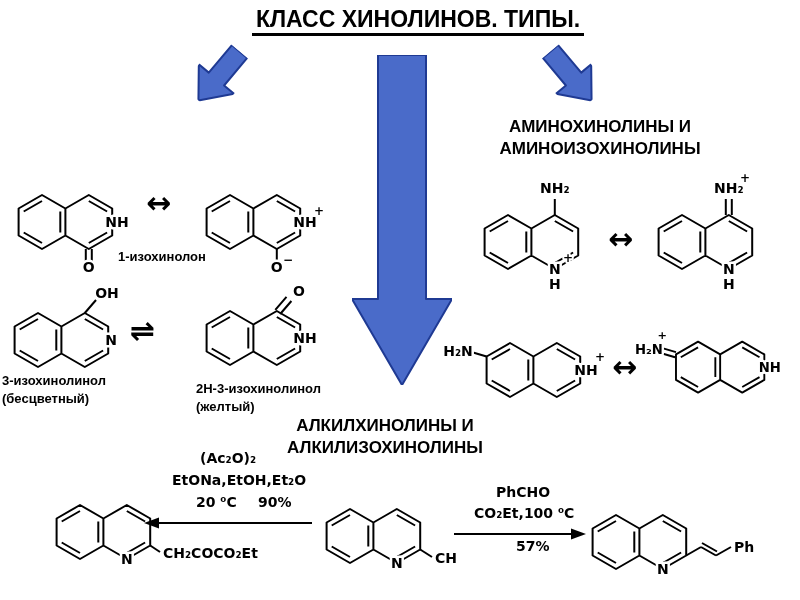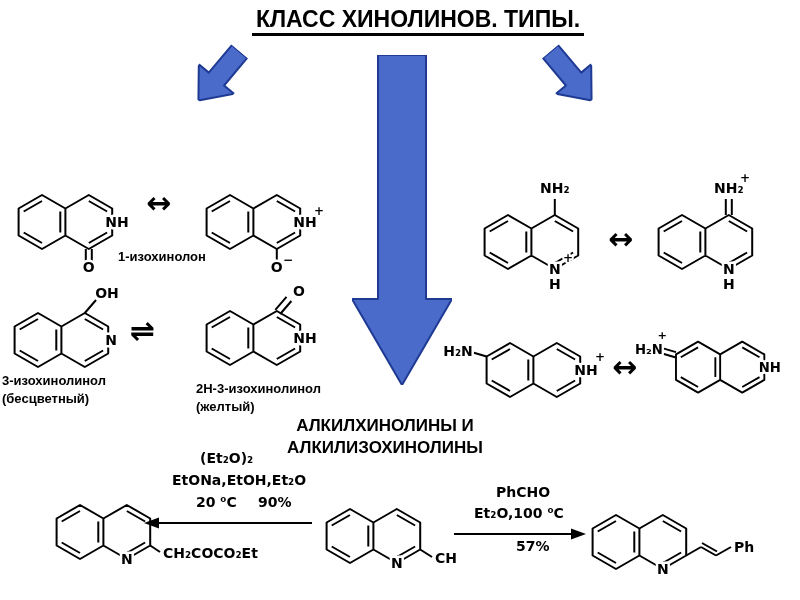--- a/index.html
+++ b/index.html
@@ -43,20 +43,24 @@
     <polygon points="13,0 33,0 33,36 46,36 23,64 0,36 13,36" fill="#4a6bc9"></polygon>
   </svg>
   <svg class="blue" style="left:352px;top:55px" width="100" height="330">
     <polygon points="26,0 74,0 74,244 100,244 50,330 0,244 26,244" fill="#4a6bc9"></polygon>
   </svg>
   <svg class="blue" style="left:548px;top:44px;transform:rotate(-40deg)" width="46" height="64">
     <polygon points="13,0 33,0 33,36 46,36 23,64 0,36 13,36" fill="#4a6bc9"></polygon>
   </svg>
 
 
+  <div class="h2" style="left:455px;top:116px;width:290px">
+    <div>АМИНОХИНОЛИНЫ И</div>
+    <div>АМИНОИЗОХИНОЛИНЫ</div>
+  </div>
 
   <svg class="mol" style="left:8px;top:168px" width="132" height="108" viewBox="0 0 132 108">
     <use href="#skel" transform="translate(6,8)"></use>
     <path class="bond" d="M77.8,81 V93 M83.8,81 V93"></path>
     <text x="109" y="59">NH</text>
     <text x="80.8" y="104">O</text>
   </svg>
   <div class="resarr" style="left:146px;top:188px">↔</div>
   <svg class="mol" style="left:196px;top:168px" width="132" height="108" viewBox="0 0 132 108">
     <use href="#skel" transform="translate(6,8)"></use>
@@ -122,21 +126,21 @@
     <text x="18" y="40">H₂N</text>
     <text class="sup" x="32" y="24">+</text>
     <text x="146" y="59">NH</text>
   </svg>
 
   <div class="h2" style="left:250px;top:415px;width:270px">
     <div>АЛКИЛХИНОЛИНЫ И</div>
     <div>АЛКИЛИЗОХИНОЛИНЫ</div>
   </div>
 
-  <div class="chem" style="left:200px;top:450px">(Et₂O)₂</div>
+  <div class="chem" style="left:200px;top:450px">(Ac₂O)₂</div>
   <div class="chem" style="left:172px;top:472px">EtONa,EtOH,Et₂O</div>
   <div class="chem" style="left:196px;top:494px">20 ⁰C</div>
   <div class="chem" style="left:258px;top:494px">90%</div>
   <svg class="rxn" style="left:142px;top:515px" width="172" height="16">
     <line x1="170" y1="8" x2="12" y2="8"></line>
     <polygon points="2,8 17,2.5 17,13.5" fill="#000"></polygon>
   </svg>
 
   <svg class="mol" style="left:46px;top:478px" width="235" height="100" viewBox="0 0 235 100">
     <use href="#skel" transform="translate(6,8)"></use>
@@ -146,21 +150,21 @@
   </svg>
 
   <svg class="mol" style="left:316px;top:482px" width="140" height="100" viewBox="0 0 140 100">
     <use href="#skel" transform="translate(6,8)"></use>
     <path class="bond" d="M104.2,67.5 L116,75"></path>
     <text x="80.8" y="86">N</text>
     <text class="ts" x="119" y="81">CH₃</text>
   </svg>
 
   <div class="chem" style="left:496px;top:484px">PhCHO</div>
-  <div class="chem" style="left:474px;top:505px">Et₂O,100 ⁰C</div>
+  <div class="chem" style="left:474px;top:505px">CO₂Et,100 ⁰C</div>
   <div class="chem" style="left:516px;top:538px">57%</div>
   <svg class="rxn" style="left:452px;top:526px" width="136" height="16">
     <line x1="2" y1="8" x2="124" y2="8"></line>
     <polygon points="134,8 119,2.5 119,13.5" fill="#000"></polygon>
   </svg>
 
   <svg class="mol" style="left:582px;top:488px" width="178" height="100" viewBox="0 0 178 100">
     <use href="#skel" transform="translate(6,8)"></use>
     <path class="bond" d="M104.2,67.5 L119,59 M119,59 L134,67.5 M120,55 L135,63.5 M134,67.5 L149,59"></path>
     <text x="80.8" y="86">N</text>

